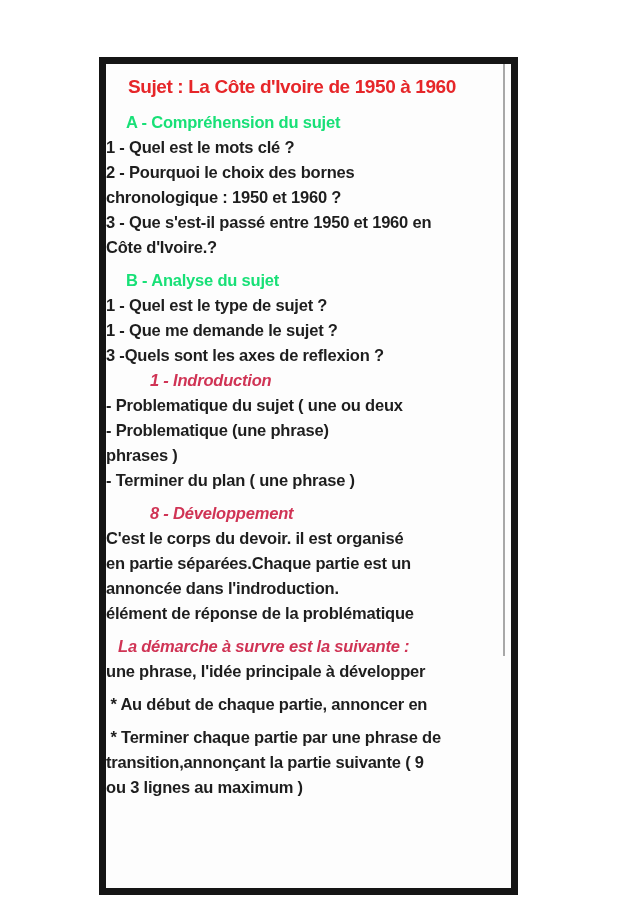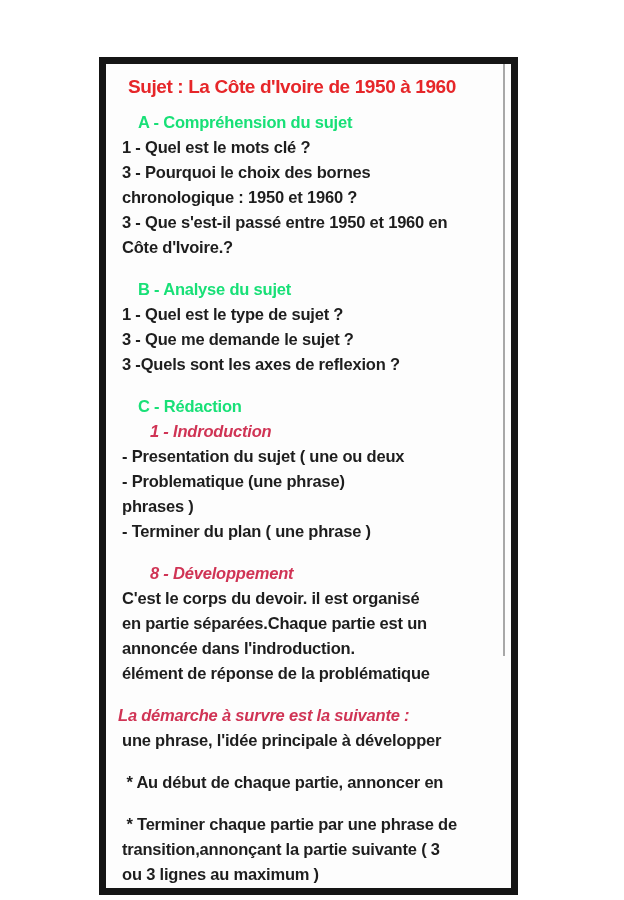--- a/index.html
+++ b/index.html
@@ -40,63 +40,62 @@
     position: relative;
     padding-top: 8px;
   }
   .line {
     font-weight: 700;
     font-size: 16.5px;
     line-height: 25px;
     letter-spacing: -0.2px;
     color: var(--body-text);
     white-space: pre;
-    padding-left: 16px;
+    padding-left: 0;
   }
   .title-line {
     font-size: 19px;
     line-height: 30px;
     letter-spacing: -0.4px;
     color: var(--title-red);
     padding-left: 22px;
     margin-bottom: 8px;
   }
-  .heading-green { color: var(--heading-green); padding-left: 32px; }
+  .heading-green { color: var(--heading-green); padding-left: 20px; }
   .subhead-red   { color: var(--subhead-red); font-style: italic; padding-left: 44px; }
   .red-left      { color: var(--subhead-red); font-style: italic; padding-left: 12px; }
-  .gap  { margin-top: 17px; }
+  .gap  { margin-top: 8px; }
 </style>
 </head>
 <body>
 
 <div class="frame">
   <div class="scroll-line"></div>
   <div class="content">
     <div class="line title-line">Sujet : La Côte d'Ivoire de 1950 à 1960</div>
     <div class="line heading-green">A - Compréhension du sujet</div>
     <div class="line">1 - Quel est le mots clé ?</div>
-    <div class="line">3 - Pourquoi le choix des bornes</div>
+    <div class="line">2 - Pourquoi le choix des bornes</div>
     <div class="line">chronologique : 1950 et 1960 ?</div>
     <div class="line">3 - Que s'est-il passé entre 1950 et 1960 en</div>
     <div class="line">Côte d'Ivoire.?</div>
     <div class="line heading-green gap">B - Analyse du sujet</div>
     <div class="line">1 - Quel est le type de sujet ?</div>
-    <div class="line">3 - Que me demande le sujet ?</div>
+    <div class="line">1 - Que me demande le sujet ?</div>
     <div class="line">3 -Quels sont les axes de reflexion ?</div>
-    <div class="line heading-green gap">C - Rédaction</div>
     <div class="line subhead-red">1 - Indroduction</div>
-    <div class="line">- Presentation du sujet ( une ou deux</div>
+    <div class="line">- Problematique du sujet ( une ou deux</div>
     <div class="line">- Problematique (une phrase)</div>
     <div class="line">phrases )</div>
     <div class="line">- Terminer du plan ( une phrase )</div>
     <div class="line subhead-red gap">8 - Développement</div>
     <div class="line">C'est le corps du devoir. il est organisé</div>
     <div class="line">en partie séparées.Chaque partie est un</div>
     <div class="line">annoncée dans l'indroduction.</div>
     <div class="line">élément de réponse de la problématique</div>
     <div class="line red-left gap">La démarche à survre est la suivante :</div>
     <div class="line">une phrase, l'idée principale à développer</div>
     <div class="line gap"> * Au début de chaque partie, annoncer en</div>
     <div class="line gap"> * Terminer chaque partie par une phrase de</div>
-    <div class="line">transition,annonçant la partie suivante ( 3</div>
+    <div class="line">transition,annonçant la partie suivante ( 9</div>
     <div class="line">ou 3 lignes au maximum )</div>
   </div>
 </div>
 
 </body></html>

